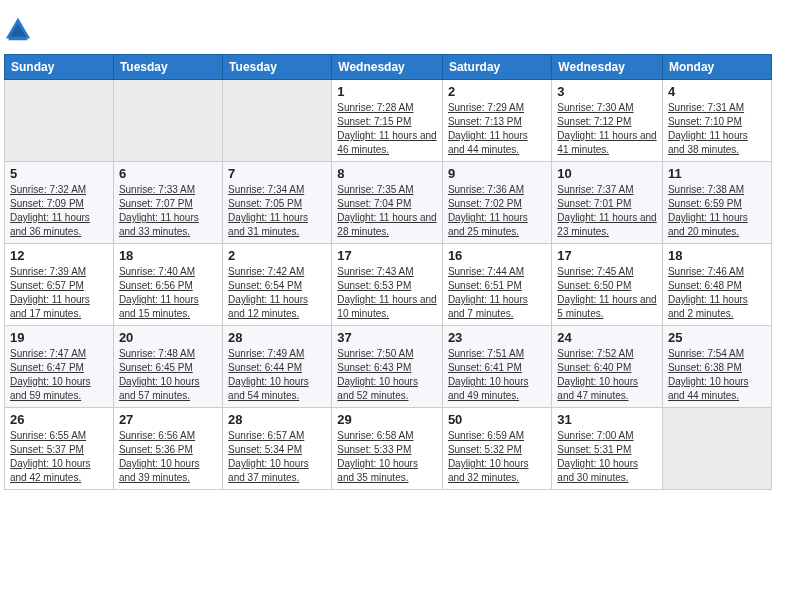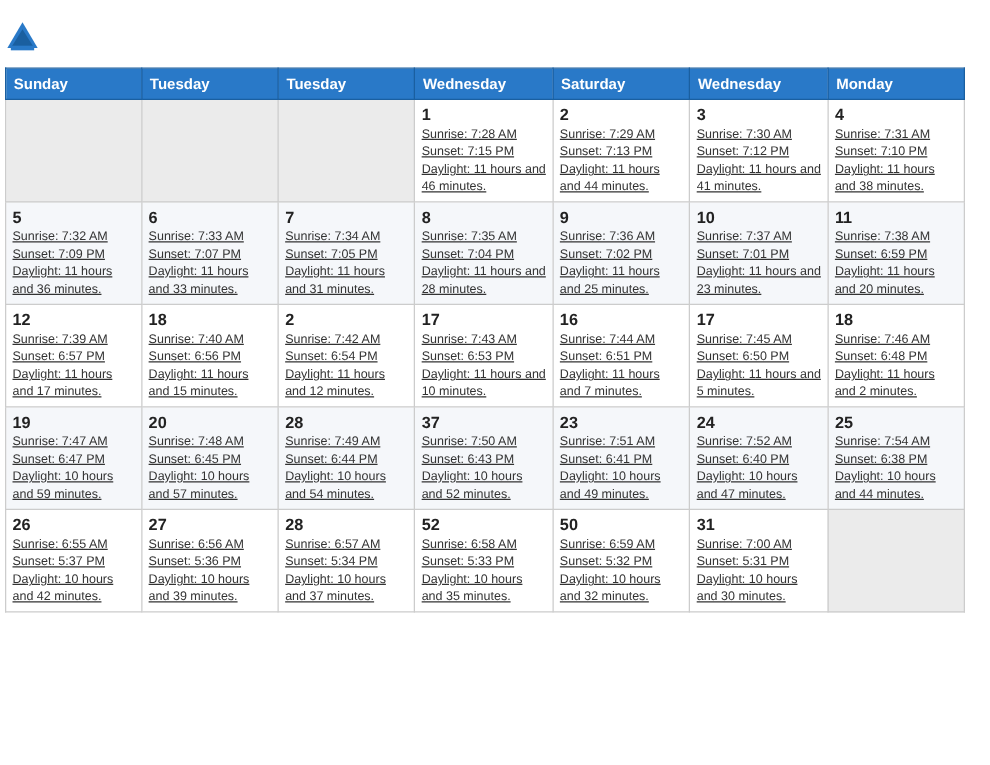--- a/index.html
+++ b/index.html
@@ -255,21 +255,21 @@
           </td>
           <td>
             <span class="day-num">27</span>
             <div class="day-info">Sunrise: 6:56 AM<br>Sunset: 5:36 PM<br>Daylight: 10 hours and 39 minutes.</div>
           </td>
           <td>
             <span class="day-num">28</span>
             <div class="day-info">Sunrise: 6:57 AM<br>Sunset: 5:34 PM<br>Daylight: 10 hours and 37 minutes.</div>
           </td>
           <td>
-            <span class="day-num">52</span>
+            <span class="day-num">29</span>
             <div class="day-info">Sunrise: 6:58 AM<br>Sunset: 5:33 PM<br>Daylight: 10 hours and 35 minutes.</div>
           </td>
           <td>
             <span class="day-num">50</span>
             <div class="day-info">Sunrise: 6:59 AM<br>Sunset: 5:32 PM<br>Daylight: 10 hours and 32 minutes.</div>
           </td>
           <td>
             <span class="day-num">31</span>
             <div class="day-info">Sunrise: 7:00 AM<br>Sunset: 5:31 PM<br>Daylight: 10 hours and 30 minutes.</div>
           </td>

